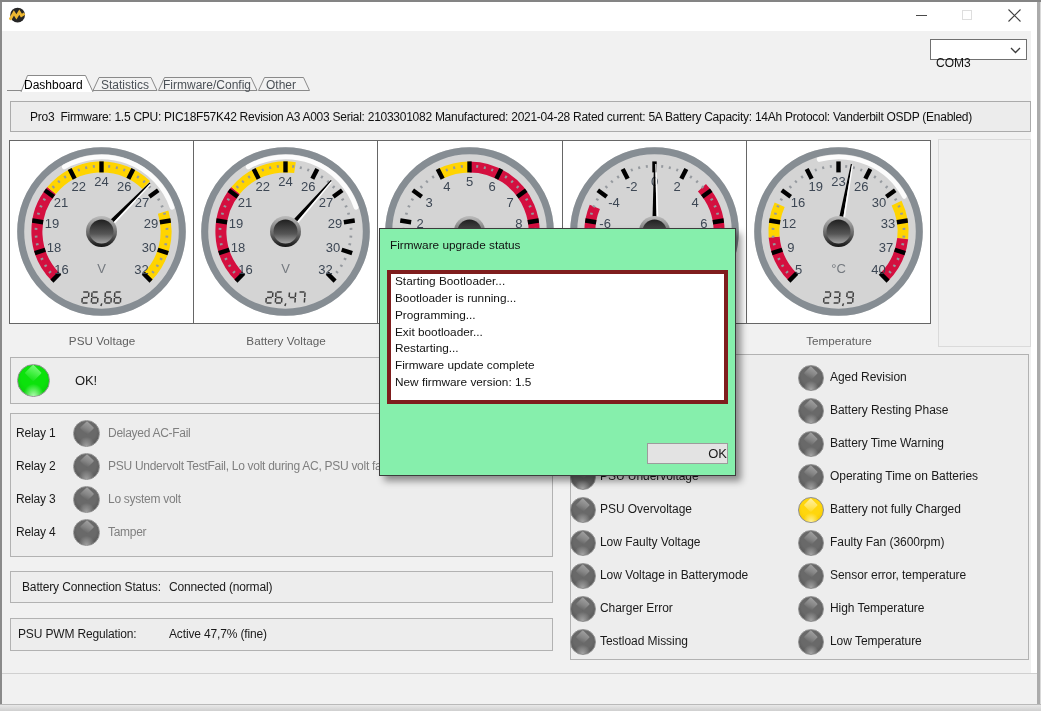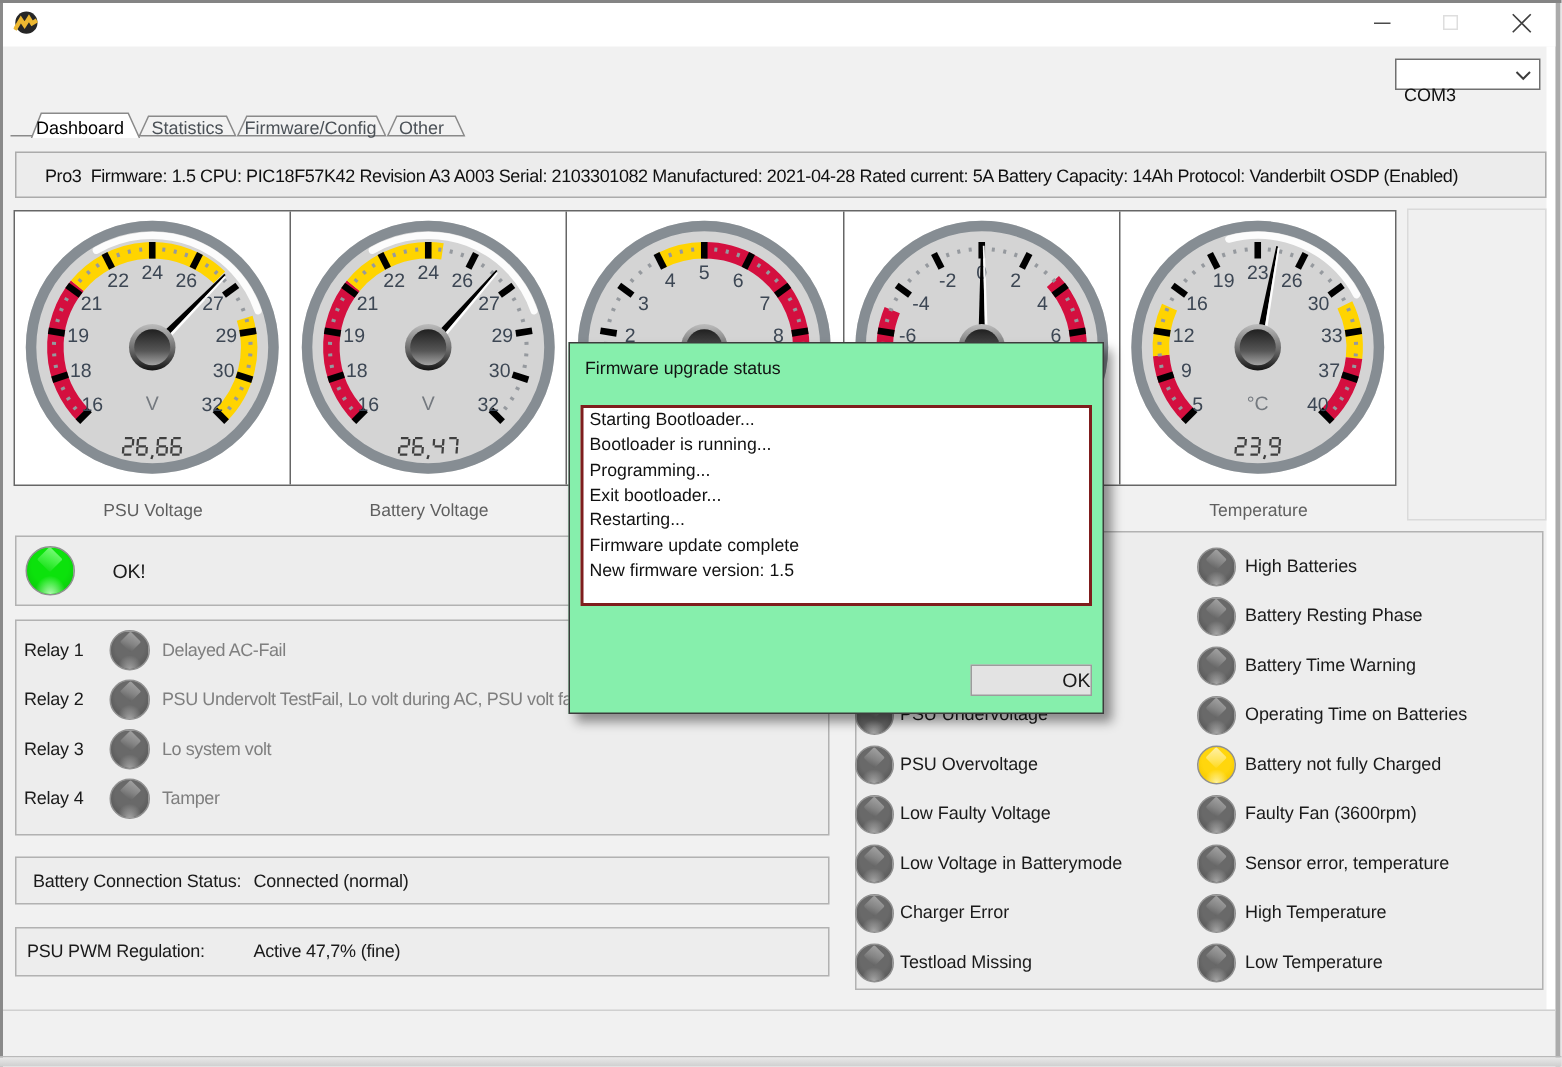--- a/index.html
+++ b/index.html
@@ -42,21 +42,21 @@
 .led-green b{background:radial-gradient(ellipse at 50% 100%, #b9ffb9 0%, rgba(80,255,80,0) 72%);}
 .led-yellow{background:radial-gradient(circle at 50% 40%, #ffd60d 50%, #f5c900 80%, #e7bb00 100%);}
 .led-yellow i{background:linear-gradient(135deg, #fff0a8 0%, #ffe55e 60%, #ffd91e 100%);}
 .led-yellow b{background:radial-gradient(ellipse at 50% 100%, #fff3a0 0%, rgba(255,230,100,0) 72%);}
 
 #statusline1{position:absolute;left:1.5px;top:672.5px;width:1035.5px;height:1px;background:#d0d0d0;}
 #statusbar{position:absolute;left:1.5px;top:682px;width:1035.5px;height:22px;background:#f0f0f0;border-top:1px solid #d0d0d0;}
 #statusbar div{position:absolute;left:5px;top:6px;font-size:11.5px;color:#1a1a1a;}
 #dialog{position:absolute;left:340px;top:228px;width:357px;height:248px;background:#86efac;border:1px solid #3c3c3c;box-shadow:5px 5px 7px rgba(0,0,0,0.42);z-index:50;margin-left:39px;}
 #dlg-title{position:absolute;left:10px;top:9px;font-size:11.8px;color:#111;}
-#dlg-list{position:absolute;left:7px;top:41px;width:341px;height:134px;background:#fff;border:2px solid #7f1d1d;font-size:11.8px;line-height:16.85px;color:#111;padding:1px 0 0 4px;}
+#dlg-list{position:absolute;left:7px;top:41px;width:341px;height:134px;background:#fff;border:4px solid #7f1d1d;font-size:11.8px;line-height:16.85px;color:#111;padding:1px 0 0 4px;}
 #dlg-bar{position:absolute;left:7px;top:186px;width:341px;height:19px;background:#1ba5ee;text-align:center;font-size:12.5px;color:#000;padding-top:2px;}
 #dlg-ok{position:absolute;left:267px;top:214px;width:81px;height:21px;background:#e3e3e3;border:1px solid #9c9c9c;text-align:right;font-size:13px;color:#1a1a1a;padding-top:2px;}
 .closex{position:absolute;left:1005.5px;top:6px;width:15px;height:15px;}
 </style></head><body>
 <div id="win">
 <div id="edge-top"></div>
     <div id="edge-left"></div>
     <div id="whitestrip"></div>
     <div id="edge-right"></div>
     <div id="edge-right2"></div>
@@ -664,21 +664,21 @@
 <div class="led led-gray" style="left:569.5px;top:628.8px;width:26px;height:26px">
       <i></i>
       <b></b>
     </div>
 <div class="rlab" style="left:600px;top:633.8px">Testload Missing</div>
 <div class="rlab" style="left:698px;top:369.8px">(AC)</div>
 <div class="led led-gray" style="left:798px;top:364.8px;width:26px;height:26px">
       <i></i>
       <b></b>
     </div>
-<div class="rlab" style="left:830px;top:369.8px">High Batteries</div>
+<div class="rlab" style="left:830px;top:369.8px">Aged Revision</div>
 <div class="led led-gray" style="left:798px;top:397.8px;width:26px;height:26px">
       <i></i>
       <b></b>
     </div>
 <div class="rlab" style="left:830px;top:402.8px">Battery Resting Phase</div>
 <div class="led led-gray" style="left:798px;top:430.8px;width:26px;height:26px">
       <i></i>
       <b></b>
     </div>
 <div class="rlab" style="left:830px;top:435.8px">Battery Time Warning</div>

